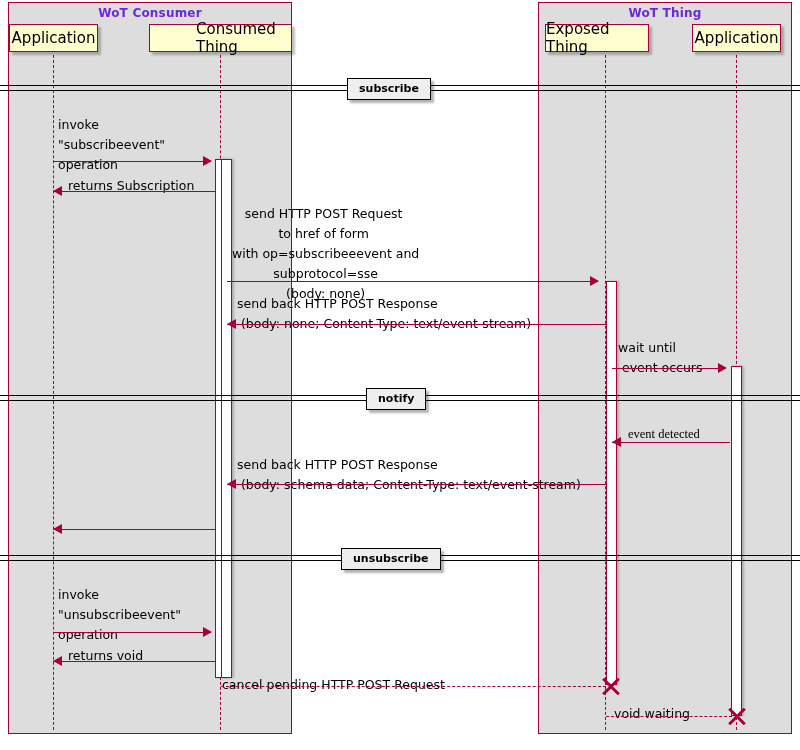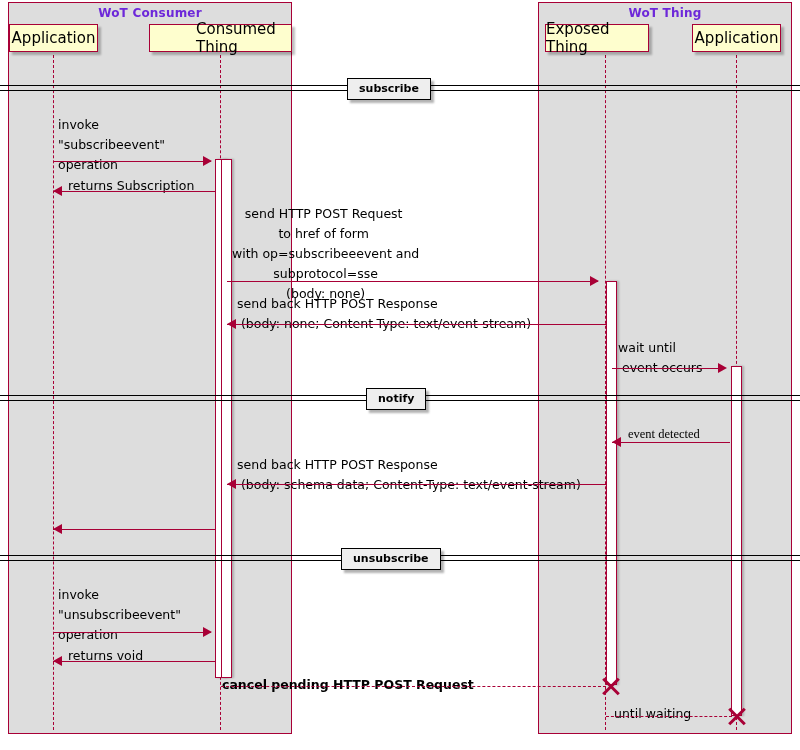--- a/index.html
+++ b/index.html
@@ -210,21 +210,21 @@
   <div class="msg" style="left:58px;top:585px;">invoke
 "unsubscribeevent"
 operation</div>
   <div class="arrow" style="left:53px;top:632px;width:158px;"></div>
   <div class="head right" style="left:203px;top:627px;"></div>
 
   <div class="msg" style="left:68px;top:646px;">returns void</div>
   <div class="arrow" style="left:53px;top:661px;width:162px;"></div>
   <div class="head left" style="left:53px;top:656px;"></div>
 
-  <div class="msg" style="left:222px;top:675px;font-weight:bold;">cancel pending HTTP POST Request</div>
+  <div class="msg" style="left:222px;top:675px;">cancel pending HTTP POST Request</div>
   <div class="arrow dotted" style="left:221px;top:686px;width:385px;"></div>
   <div class="destroy" style="left:600px;top:675px;"></div>
 
-  <div class="msg" style="left:614px;top:704px;">until waiting</div>
+  <div class="msg" style="left:614px;top:704px;">void waiting</div>
   <div class="arrow dotted" style="left:606px;top:716px;width:126px;"></div>
   <div class="destroy" style="left:726px;top:705px;"></div>
 
 </div>
 
 </body></html>

